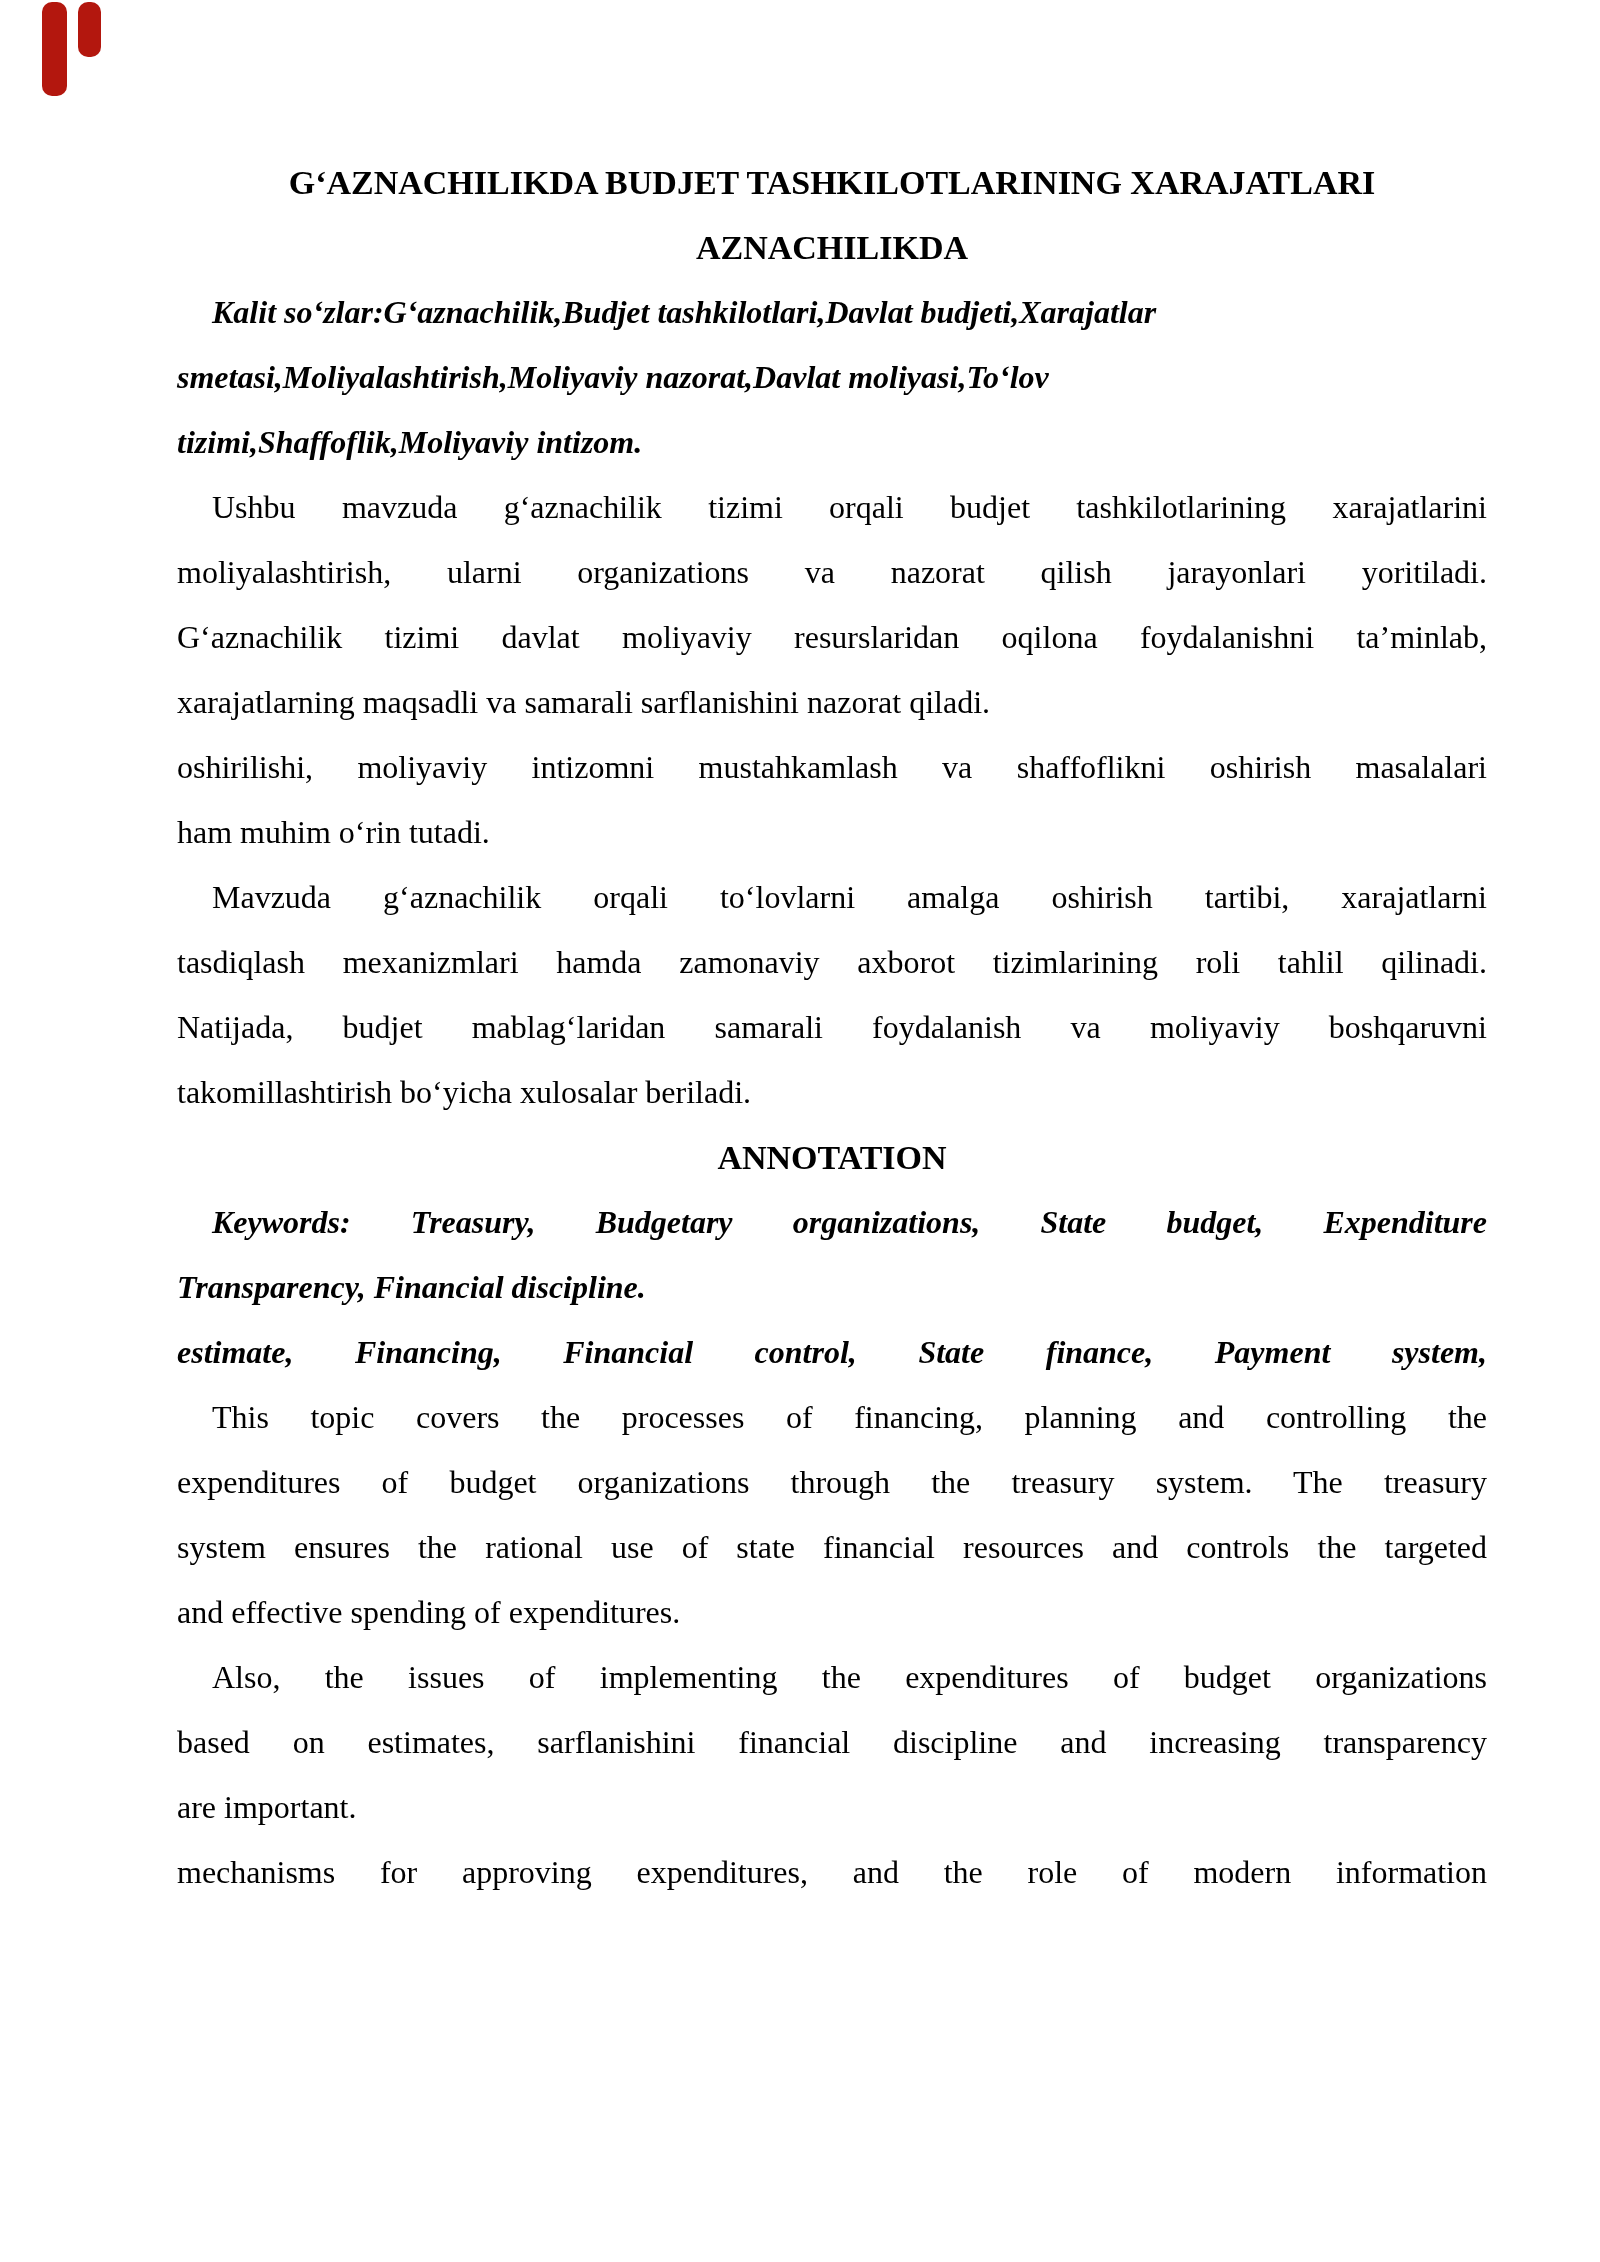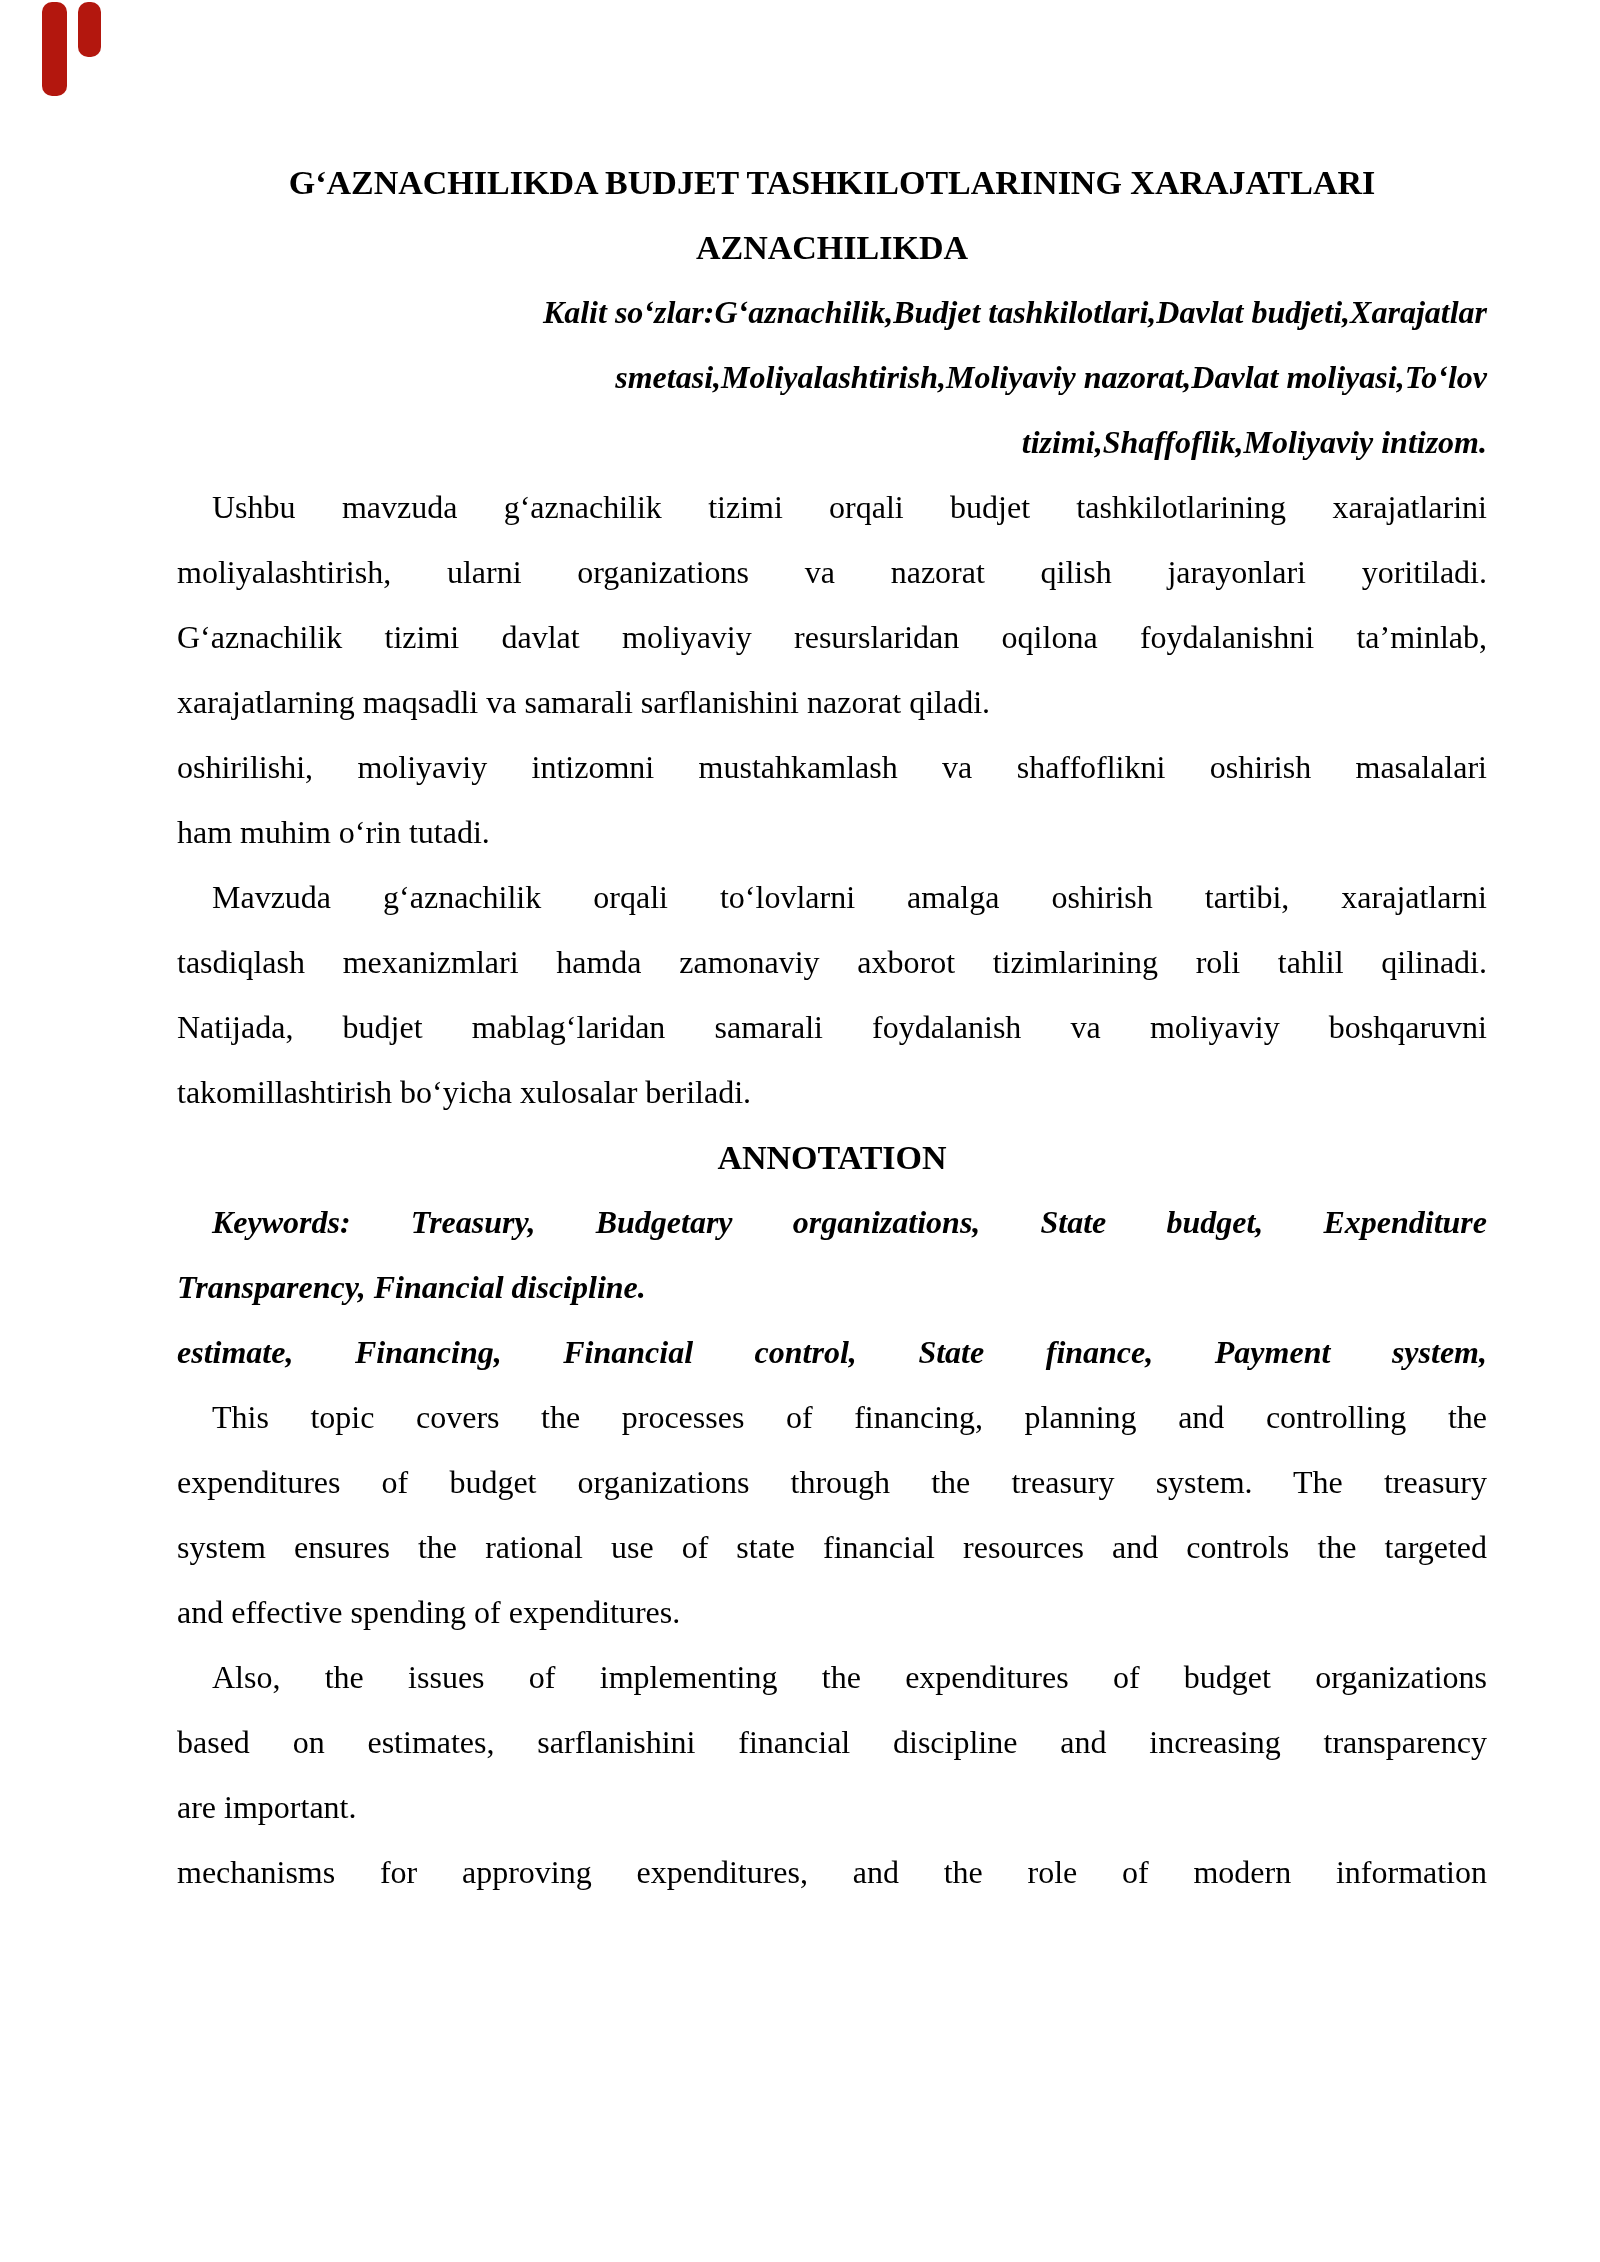--- a/index.html
+++ b/index.html
@@ -39,21 +39,21 @@
     font-weight: 700;
     text-align: center;
     text-align-last: center;
   }
   
   .keywords .line {
     font-weight: 700;
     font-style: italic;
   }
   .align-left .line {
-    text-align: right;
+    text-align: left;
     text-align-last: auto;
     font-family: Liberation Serif, serif;
   }
   .align-justify .line {
     text-align: justify;
     text-align-last: justify;
   }
   .align-justify .line.para-end {
     text-align-last: left;
   }

